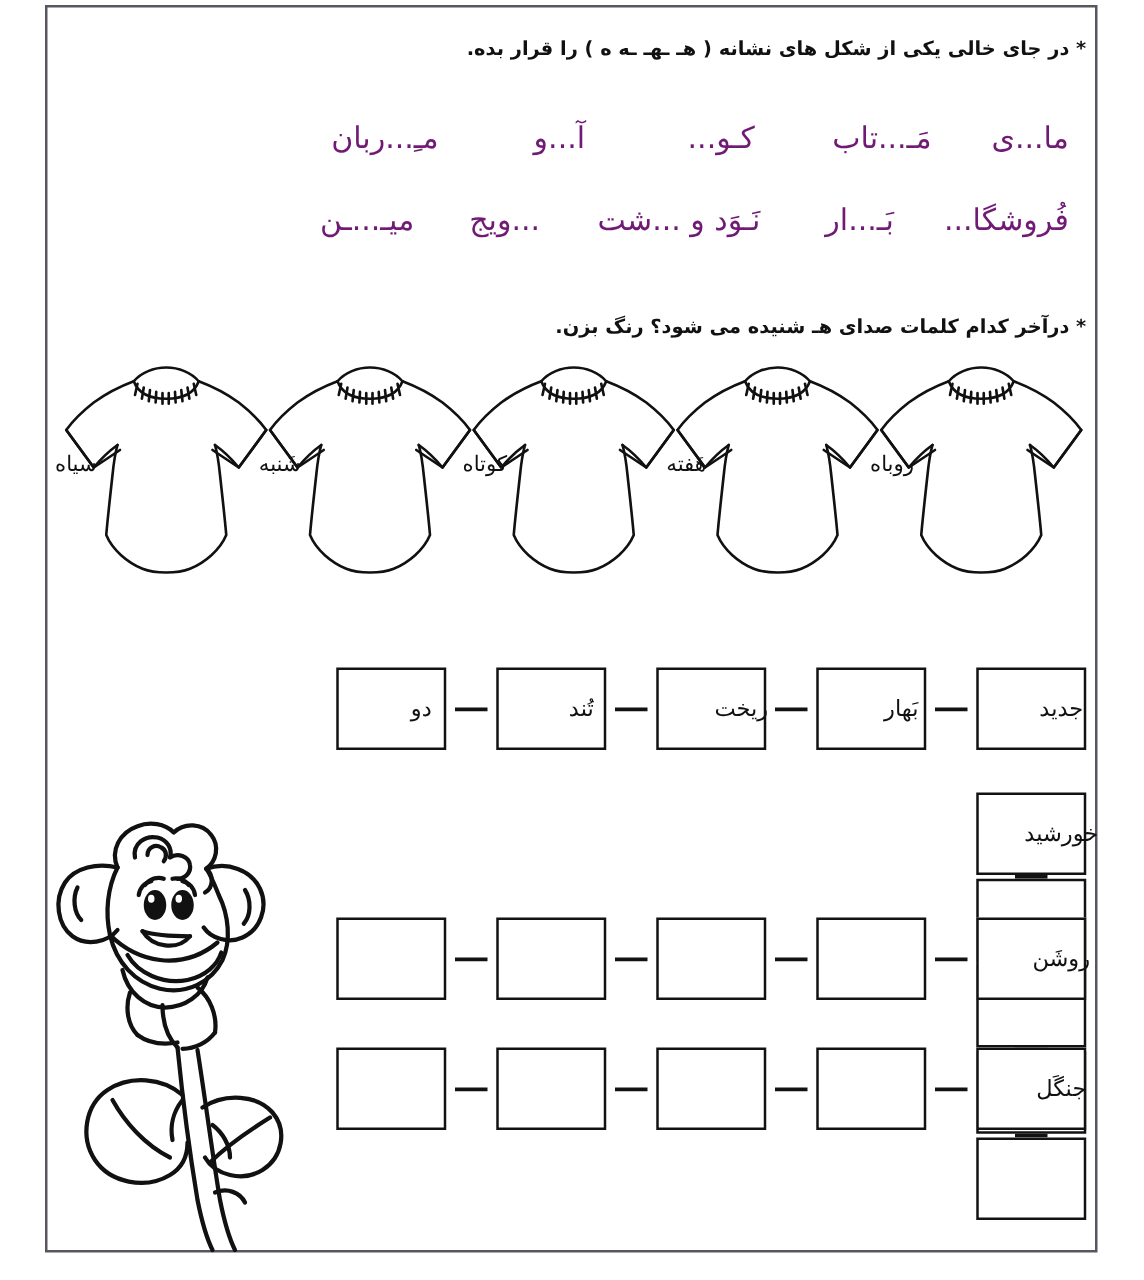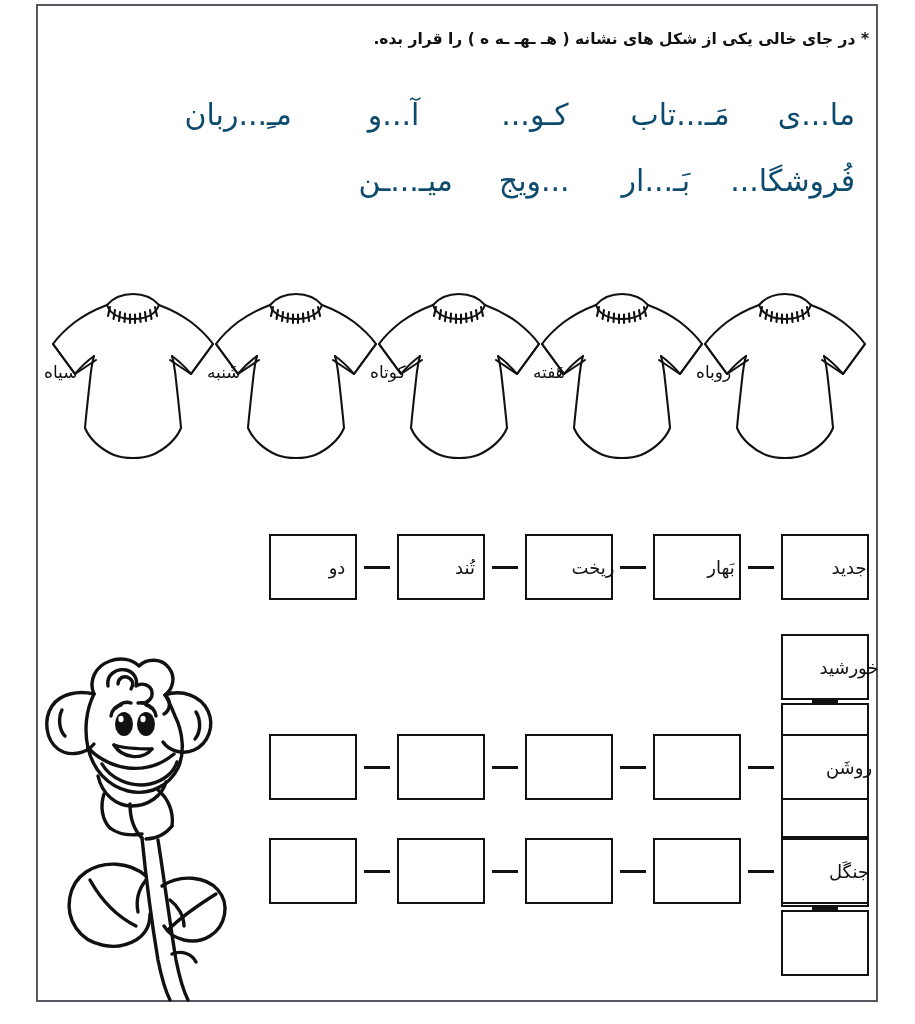--- a/index.html
+++ b/index.html
@@ -53,23 +53,23 @@
   .word-row {
     position: absolute;
     direction: rtl;
     display: flex;
     align-items: flex-start;
     white-space: nowrap;
   }
   #wordrow1 { right: 60px; top: 92px; }
   #wordrow2 { right: 60px; top: 158px; }
   .word {
-    font-size: 30px;
-    direction: rtl;
-    color: #0c4a6e;
+    font-size: 24px;
+    direction: rtl;
+    color: #701a75;
     line-height: 1.5;
   }
   #wordrow1 .word:nth-child(1) { margin-left: 48px; }
   #wordrow1 .word:nth-child(2) { margin-left: 62px; }
   #wordrow1 .word:nth-child(3) { margin-left: 82px; }
   #wordrow1 .word:nth-child(4) { margin-left: 76px; }
   #wordrow1 .word:nth-child(5) { margin-left: 0px; }
 
   #wordrow2 .word:nth-child(1) { margin-left: 40px; }
   #wordrow2 .word:nth-child(2) { margin-left: 52px; }
@@ -161,24 +161,26 @@
     <span class="word">ما...ی</span>
     <span class="word">مَـ...تاب</span>
     <span class="word">کـو...</span>
     <span class="word">آ...و</span>
     <span class="word">مـِ...ربان</span>
   </div>
 
   <div class="word-row" id="wordrow2">
     <span class="word">فُروشگا...</span>
     <span class="word">بَـ...ار</span>
+    <span class="word">نَـوَد و ...شت</span>
     <span class="word">...ویج</span>
     <span class="word">میـ...ـن</span>
   </div>
 
+  <div class="instruction" id="instr2">* درآخر کدام کلمات صدای هـ شنیده می شود؟ رنگ بزن.</div>
 
   <div class="shirt-strip">
 
     <div class="shirt" style="left:652px">
       <span>
         <svg viewBox="0 0 178 178" xmlns="http://www.w3.org/2000/svg" fill="none" stroke="#111" stroke-width="2.1" stroke-linecap="round" stroke-linejoin="round">
           <path d="M63 17 C69 10 79 6 89 6 C99 6 109 10 115 17"></path>
           <path d="M63 17 C55 20 42 26 31 34 C22 41 14 49 9 56 L31 86 C36 80 43 73 50 68"></path>
           <path d="M115 17 C123 20 136 26 147 34 C156 41 164 49 169 56 L147 86 C142 80 135 73 128 68"></path>
           <path d="M9 56 L31 86 L52 72"></path>

